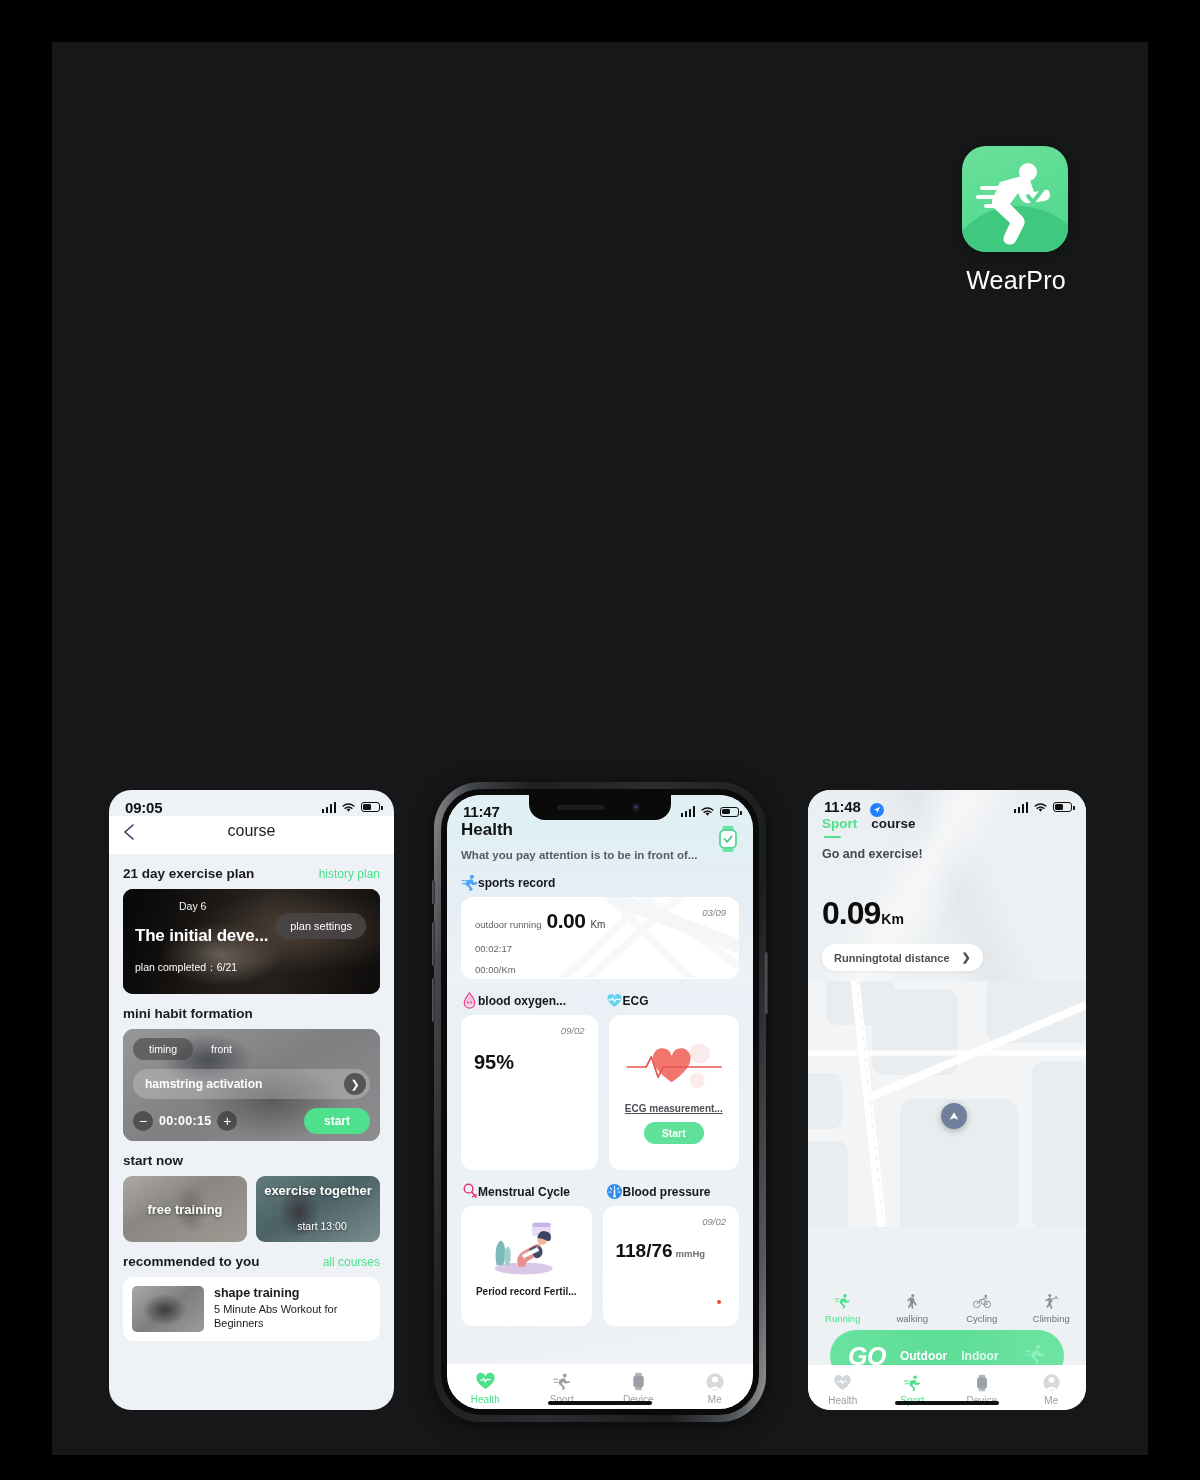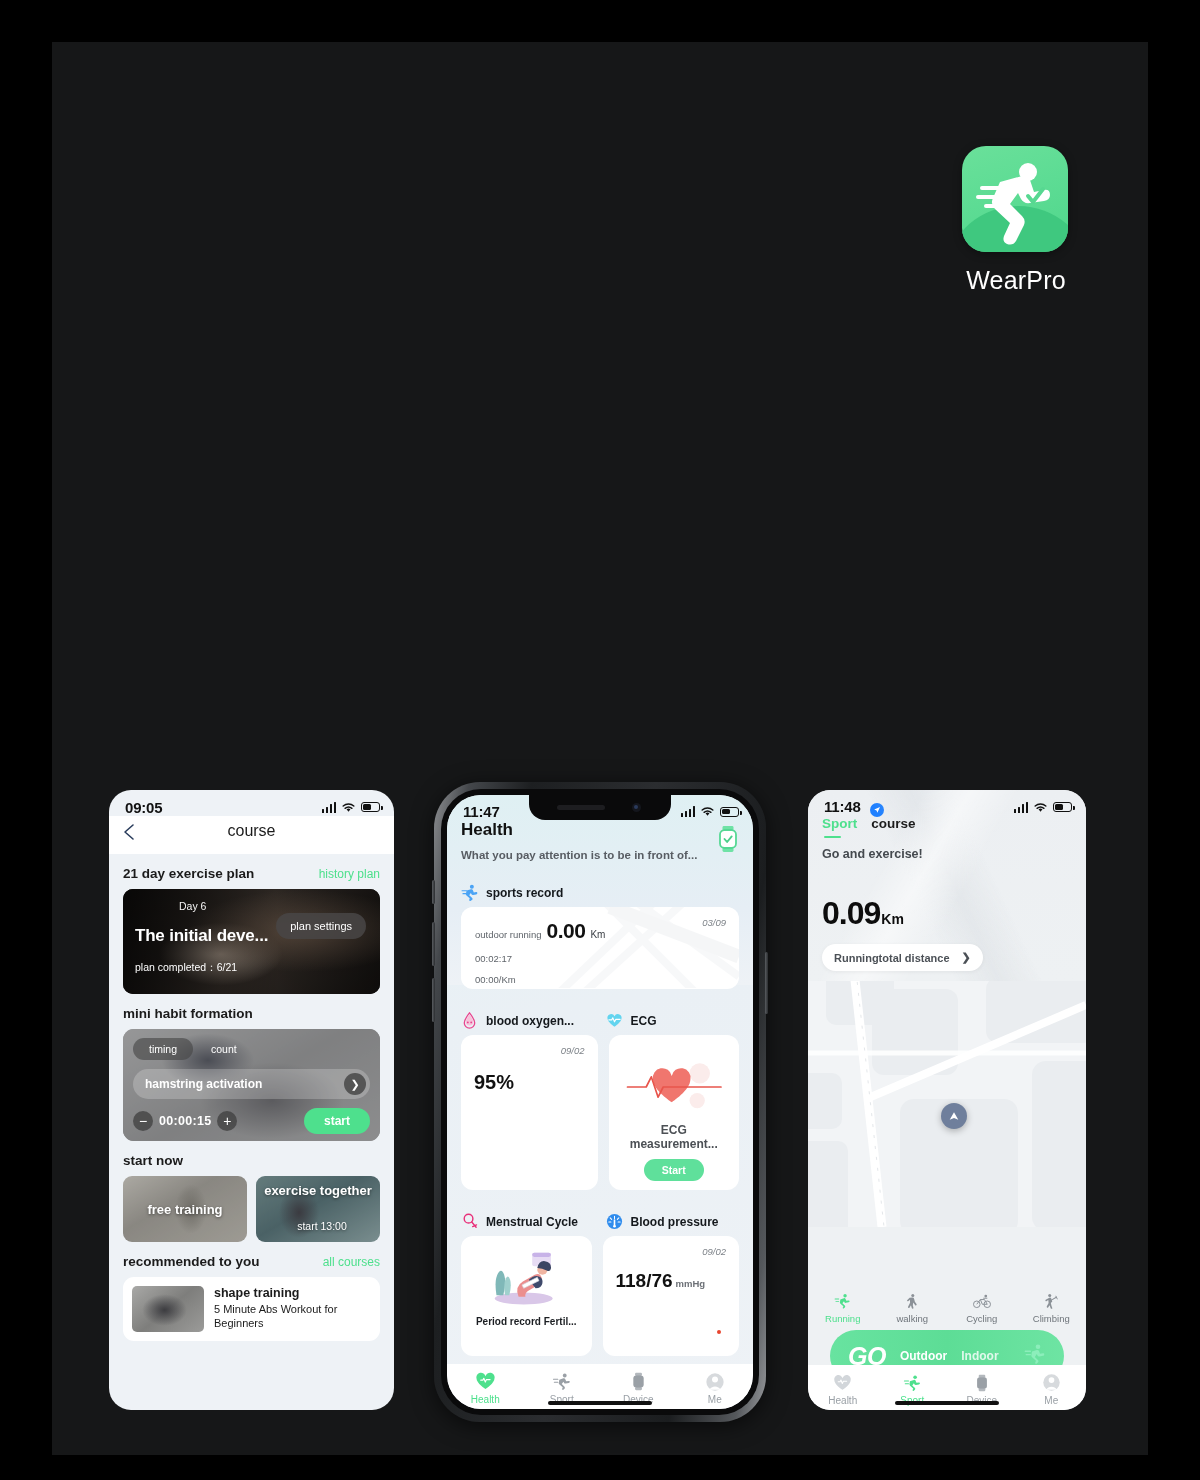--- a/index.html
+++ b/index.html
@@ -189,39 +189,39 @@
   .notch .cam::after{content:'';position:absolute;left:2px;top:2px;width:4px;height:4px;border-radius:50%;background:#2a3a5c;}
   #phone2 .topbg {
     position:absolute; left:0; right:0; top:0; height: 190px;
     background: linear-gradient(180deg,#dff0f3 0%,#e6eef5 60%,#eef2f6 100%);
   }
   #phone2 .statusbar { position:relative; z-index:5; padding-top:7px; }
   #phone2 .h-title { position:relative; z-index:5; padding: 0 14px; font-size: 17px; font-weight: 700; color:#111; margin-top:-1px; }
   .watch-ic { position:absolute; right: 14px; top: 30px; width: 22px; height: 28px; z-index: 5; }
   #phone2 .tagline { position:relative; z-index:5; padding: 0 14px; margin-top: 9px; font-size: 11.5px; font-weight:700; color:#585d63; }
   #phone2 .body { position:relative; z-index:5; padding: 0 14px; }
-  .grp-hdr { display:flex; align-items:center; gap:8px; margin: 23px 0 6px; }
+  .grp-hdr { display:flex; align-items:center; gap:0; margin: 13px 0 6px; }
   .grp-hdr .t { font-size: 12px; font-weight: 700; color:#14181c; }
   .ic { width: 17px; height: 17px; flex:0 0 auto; }
   .white-card { background:#fff; border-radius: 12px; position:relative; overflow:hidden; }
   .sports-card { height: 82px; padding: 12px 14px; }
   .sports-card .mapbg { position:absolute; inset:0; opacity:.5; }
   .date-r { position:absolute; right: 13px; top: 10px; font-size: 9.5px; color:#7d8288;font-style:italic; }
   .run-row { display:flex; align-items:baseline; gap: 5px; position:relative; }
   .run-lbl { font-size: 9.5px; color:#5f646a; }
   .run-val { font-size: 21px; font-weight: 800; color:#111; letter-spacing:-.5px; }
   .run-unit { font-size: 10px; color:#3c4046; }
   .run-sub { position:relative; font-size: 9.5px; color:#5f646a; margin-top: 10px; }
   .pair { display:flex; gap: 11px; }
   .pair > div { flex:1; min-width:0; }
   .ox-card { height: 155px; padding: 12px 13px; }
   .ox-pct { font-size: 20px; font-weight: 600; color:#111; margin-top: 24px; }
   .ecg-card { height: 155px; padding: 10px; text-align:center; }
   .ecg-art { height: 72px; position:relative; margin-top: 6px; }
-  .ecg-cap { font-size: 12px; color:#4c5055; font-weight:600; }
+  .ecg-cap { font-size: 10px; color:#4c5055; font-weight:600;text-decoration:underline; }
   .ecg-start { display:inline-block; margin-top: 8px; background:#5fe09b; color:#fff; font-size:10.5px; font-weight:700; padding: 5px 18px; border-radius: 11px; }
   .mc-card { height: 120px; padding: 10px; text-align:center; }
   .mc-art { height: 66px; position:relative; }
   .mc-cap { font-size: 10px; font-weight:700; color:#1b1e22; margin-top: 4px; }
   .bp-card { height: 120px; padding: 12px 13px; position:relative; }
   .bp-val { font-size: 19px; font-weight: 600; color:#111; margin-top: 22px; }
   .bp-unit { font-size: 9.5px; color:#6c7076; margin-left:3px; }
   .bp-dot { position:absolute; right: 18px; bottom: 22px; width:4px; height:4px; border-radius:50%; background:#e8452f; }
 
   .tabbar {
@@ -356,21 +356,21 @@
       <div class="sec-row">
         <div class="sec-title">mini habit formation</div>
       </div>
 
       <div class="habit-card">
         <div class="photo"></div>
         <div class="sh"></div>
         <div class="c">
           <div class="seg">
             <div class="pill">timing</div>
-            <div class="plain">count</div>
+            <div class="plain">front</div>
           </div>
           <div class="habit-sel">
             <div class="nm">hamstring activation</div>
             <div class="arw">❯</div>
           </div>
           <div class="habit-ctl">
             <div class="circ-btn">−</div>
             <div class="habit-time">00:00:15</div>
             <div class="circ-btn">+</div>
             <div class="start-btn">start</div>

